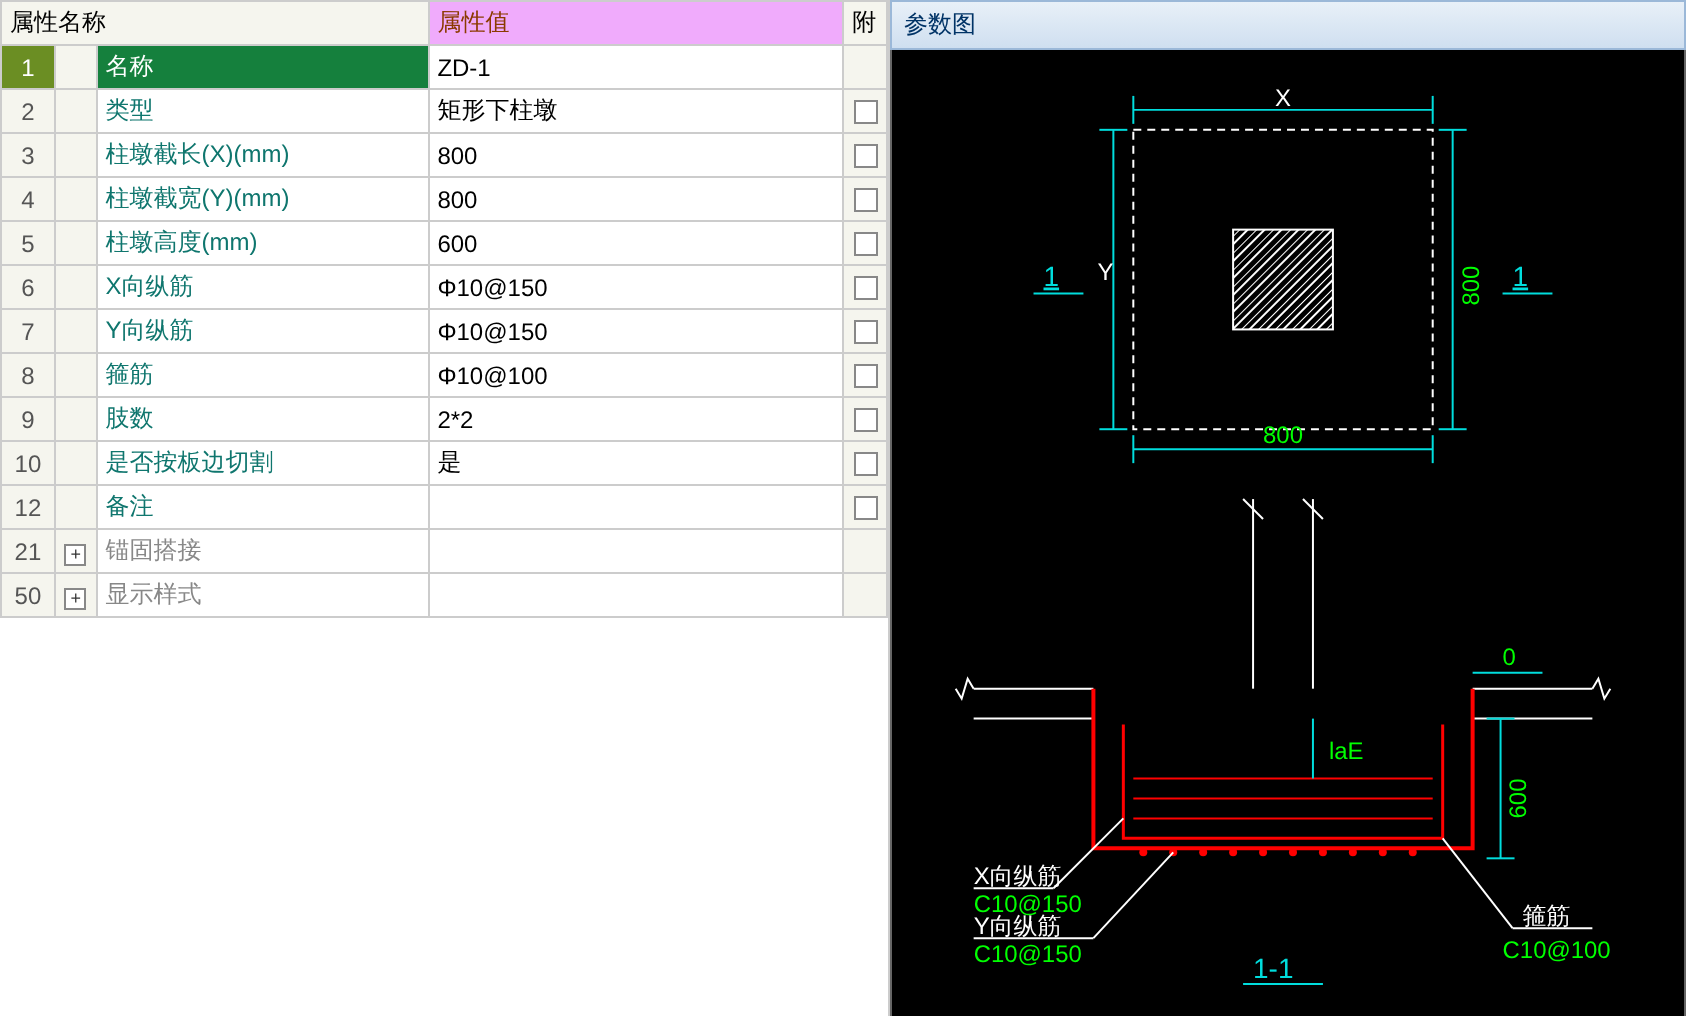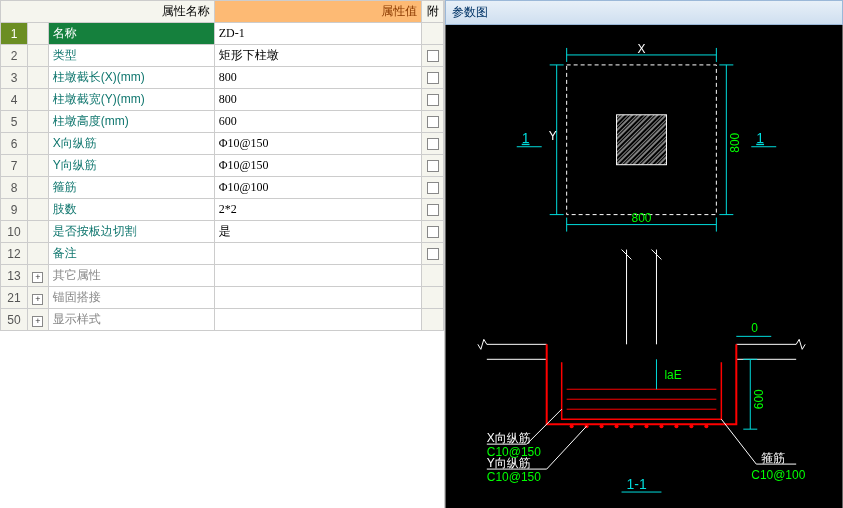--- a/index.html
+++ b/index.html
@@ -26,37 +26,37 @@
   }
   table.grid th, table.grid td {
     border: 1px solid #ccc;
     padding: 2px 4px;
     height: 20px;
     vertical-align: middle;
   }
   table.grid th {
     background: #f5f5ee;
     font-weight: normal;
-    text-align: right;
+    text-align: left;
   }
   table.grid th.name-col { width: 180px; }
-  table.grid th.value-col { background: #fdba74; color: #8b3a00; width: 200px; }
+  table.grid th.value-col { background: #f0abfc; color: #8b3a00; width: 200px; }
   table.grid th.attach-col { width: 20px; }
   col.rownum { width: 26px; }
   col.expand { width: 16px; }
   col.name { width: 160px; }
   col.value { width: 200px; }
   col.attach { width: 20px; }
   td.rownum { background: #f5f5ee; text-align: center; color: #555; }
   td.rownum.selected { background: #6b8e23; color: #fff; }
   td.expand { background: #f5f5ee; text-align: center; color: #555; cursor: pointer; }
   td.name { color: #0f766e; }
   td.name.selected { background: #15803d; color: #fff; margin-left: 28px; }
   td.name.gray { color: #888; }
-  td.value { color: #000; font-family: Liberation Serif, serif; }
+  td.value { color: #000; }
   td.attach { background: #f5f5ee; text-align: center; }
   .checkbox {
     display: inline-block;
     width: 12px; height: 12px;
     border: 1px solid #888;
     background: #fff;
     vertical-align: middle;
   }
   .expand-box {
     display: inline-block;
@@ -173,27 +173,20 @@
           <td class="attach"><span class="checkbox"></span></td>
         </tr>
         <tr>
           <td class="rownum">12</td>
           <td class="expand"></td>
           <td class="name">备注</td>
           <td class="value"></td>
           <td class="attach"><span class="checkbox"></span></td>
         </tr>
         <tr>
-          <td class="rownum">13</td>
-          <td class="expand"><span class="expand-box">+</span></td>
-          <td class="name gray">其它属性</td>
-          <td class="value"></td>
-          <td class="attach"></td>
-        </tr>
-        <tr>
           <td class="rownum">21</td>
           <td class="expand"><span class="expand-box">+</span></td>
           <td class="name gray">锚固搭接</td>
           <td class="value"></td>
           <td class="attach"></td>
         </tr>
         <tr>
           <td class="rownum">50</td>
           <td class="expand"><span class="expand-box">+</span></td>
           <td class="name gray">显示样式</td>

